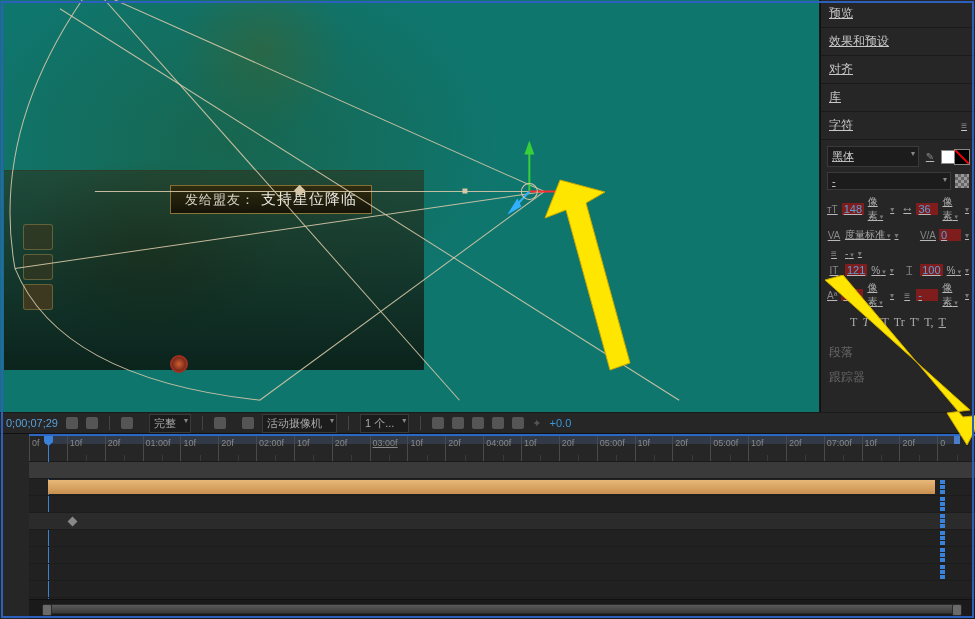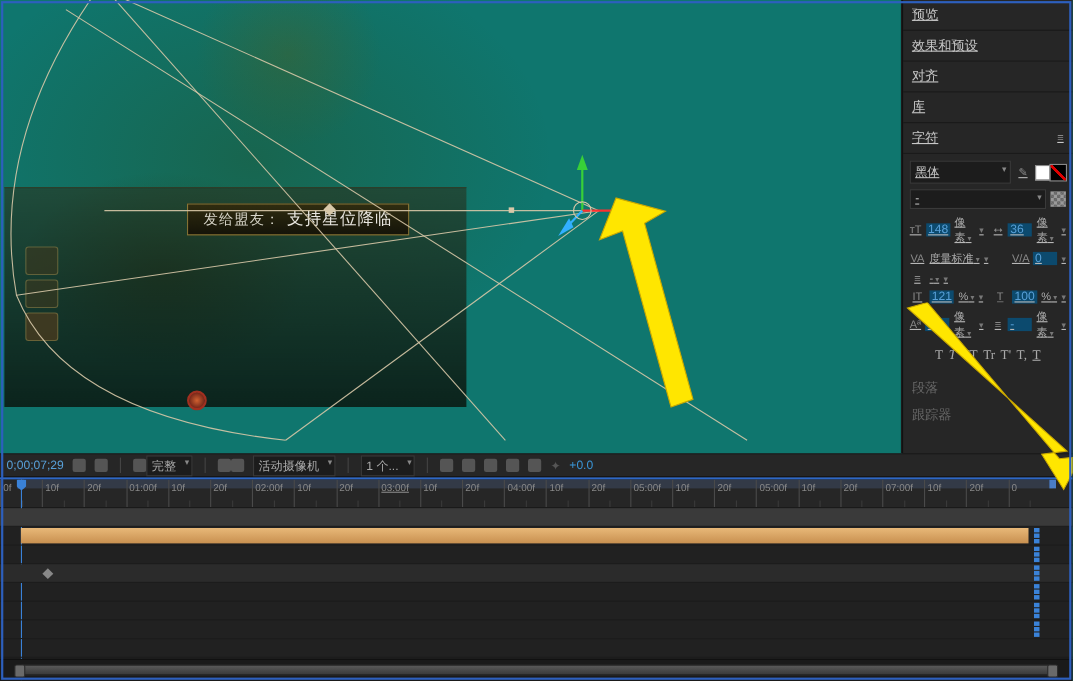--- a/index.html
+++ b/index.html
@@ -46,50 +46,50 @@
   .axisY { stroke:#38d038; stroke-width:2; }
   .axisX { stroke:#ff3030; stroke-width:2; }
   .arrowhead { fill:currentColor; }
 
   
   .yarrow { position:absolute; pointer-events:none; }
 
   
   .infobar { height: 22px; background:#262626; border-top:1px solid #1a1a1a; border-bottom:1px solid #111; display:flex; align-items:center; gap:8px; padding:0 6px; font-size:11px; color:#aaa; }
   .infobar .sep { width:1px; height:14px; background:#444; margin:0 3px; }
-  .infobar .chip { display:flex; align-items:center; gap:0; }
+  .infobar .chip { display:flex; align-items:center; gap:16px; }
   .infobar .ico { width:12px; height:12px; display:inline-block; background:#555; border-radius:2px; }
   .infobar .dropdown { background:#1c1c1c; border:1px solid #3a3a3a; padding:1px 14px 1px 4px; position:relative; }
   .infobar .dropdown::after { content:"▾"; position:absolute; right:2px; top:1px; font-size:8px; color:#888; }
   .infobar .blue { color:#3a96d8; }
 
   
   .panel-hdr { padding:5px 8px; font-size:12px; color:#c8c8c8; border-bottom:1px solid #1a1a1a; display:flex; align-items:center; justify-content:space-between;text-decoration:underline; }
   .panel-hdr .menu-icon { font-size:10px; color:#888; }
   .char-panel { padding:6px 6px; font-size:11px; }
   .row { display:flex; align-items:center; gap:4px; margin-bottom:5px;text-decoration:underline; }
   .font-select { flex:1; background:#1c1c1c; border:1px solid #3a3a3a; padding:2px 4px; color:#ccc; position:relative; }
   .font-select::after { content:"▾"; position:absolute; right:3px; font-size:8px; color:#888; }
   .swatches { display:flex; gap:0; }
   .swatch { width:14px; height:14px; }
   .sw-fill { background:#fff; border:1px solid #888; }
   .sw-stroke { background:#000; outline:1px solid #888; position:relative; }
   .sw-stroke::after { content:""; position:absolute; inset:0; background:linear-gradient(45deg,transparent 45%, #d00 45%, #d00 55%, transparent 55%); }
   .small-ico { width:14px; height:12px; display:inline-flex; align-items:center; justify-content:center; color:#888; font-size:10px; }
-  .numfield { background:#0c4a6e; color:#58a0d8; padding:0 2px; min-width:22px; display:inline-block; }
+  .numfield { background:#7f1d1d; color:#58a0d8; padding:0 2px; min-width:22px; display:inline-block; }
   .unit-sel { color:#aaa; font-size:10px; }
   .unit-sel::after { content:" ▾"; font-size:7px; color:#777; }
   .caret { color:#777; font-size:8px; }
   .tt-row { display:flex; gap:5px; margin-top:6px; justify-content:center; }
   .tt-row span { font-family: "Times New Roman", serif; font-size:12px; color:#aaa; }
   .grey-section { margin-top:10px; color:#666; font-size:12px; }
   .grey-section div { padding:4px 2px; }
 
   
-  .timeline { flex:1; background:#212121; border-top:2px solid #2d67c6; position:relative; }
+  .timeline { flex:1; background:#212121; border-top:2px solid #2d67c6; position:relative;margin-left:29px; }
   .time-ruler { height:26px; background:#262626; border-bottom:1px solid #1a1a1a; position:relative; overflow:hidden; }
   .ruler-track { position:absolute; inset:0; display:flex; }
   .ruler-seg { position:relative; font-size:9px; color:#888; border-left:1px solid #4a4a4a; height:100%; padding-top:2px; padding-left:2px; white-space:nowrap; }
   .ruler-seg::before { content:""; position:absolute; left:50%; bottom:0; width:1px; height:6px; background:#3a3a3a; }
   .ruler-work { position:absolute; left:19px; right:18px; top:0; height:8px; background:rgba(90,120,170,.25); }
   .ruler-work .grip { position:absolute; top:0; width:6px; height:8px; background:#4a7dc8; }
   .ruler-work .grip.l { left:-3px; }
   .ruler-work .grip.r { right:-3px; }
   .playhead { position:absolute; top:0; left:19px; width:1px; height:100%; background:#3a82d8; }
   .playhead::before { content:""; position:absolute; top:0; left:-4px; width:9px; height:10px; background:#3a82d8; clip-path:polygon(0 0,100% 0,100% 60%,50% 100%,0 60%); }

